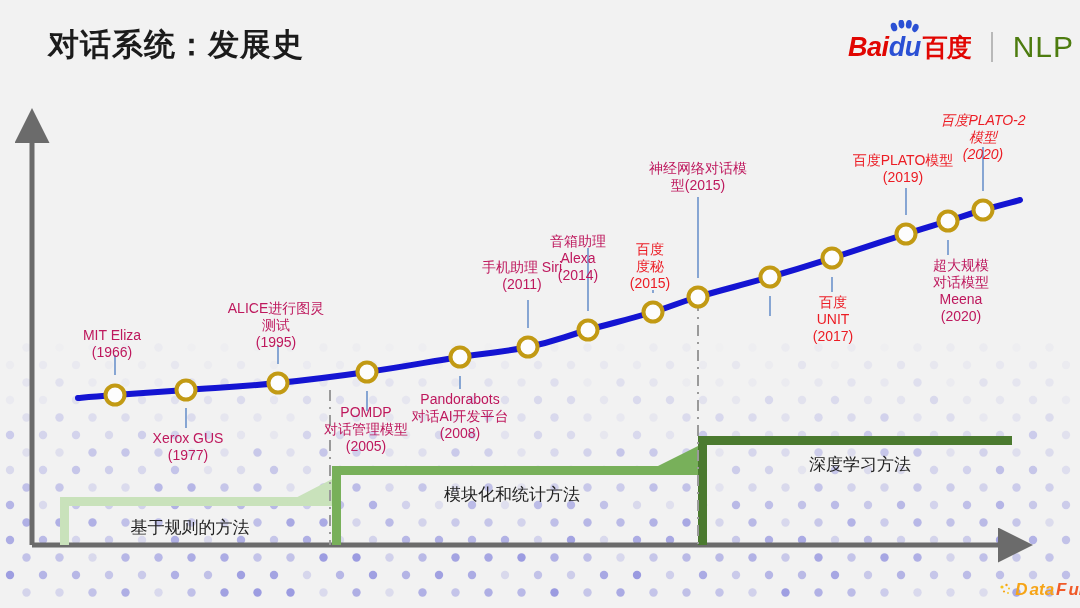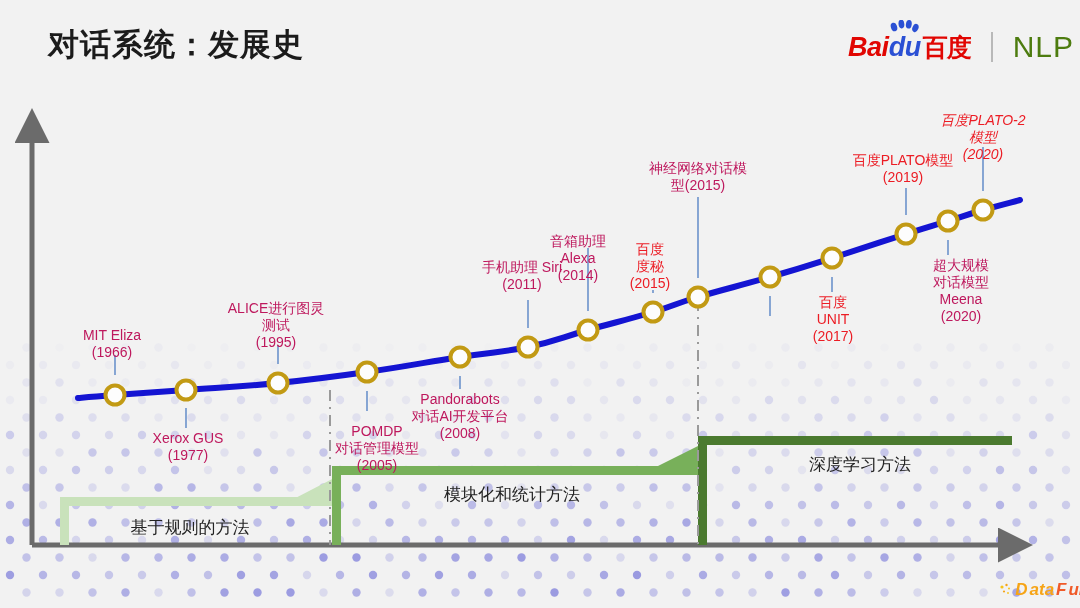--- a/index.html
+++ b/index.html
@@ -670,21 +670,21 @@
       <div class="evt-label" style="left: 112px; top: 327px;">MIT Eliza
 (1966)</div>
       <div class="node" style="left: 186px; top: 390px; border-color: rgb(194, 154, 20); background: rgb(253, 253, 253);"></div>
       <div class="evt-label" style="left: 188px; top: 430px;">Xerox GUS
 (1977)</div>
       <div class="node" style="left: 278px; top: 383px; border-color: rgb(194, 154, 20); background: rgb(253, 253, 253);"></div>
       <div class="evt-label" style="left: 276px; top: 300px;">ALICE进行图灵
 测试
 (1995)</div>
       <div class="node" style="left: 367px; top: 372px; border-color: rgb(194, 154, 20); background: rgb(253, 253, 253);"></div>
-      <div class="evt-label" style="left: 366px; top: 423px; margin-left: 11px;">POMDP
+      <div class="evt-label" style="left: 366px; top: 404px;">POMDP
 对话管理模型
 (2005)</div>
       <div class="node" style="left: 460px; top: 357px; border-color: rgb(194, 154, 20); background: rgb(253, 253, 253);"></div>
       <div class="evt-label" style="left: 460px; top: 391px;">Pandorabots
 对话AI开发平台
 (2008)</div>
       <div class="node" style="left: 528px; top: 347px; border-color: rgb(194, 154, 20); background: rgb(253, 253, 253);"></div>
       <div class="evt-label" style="left: 522px; top: 259px;">手机助理 Siri
 (2011)</div>
       <div class="node" style="left: 588px; top: 330px; border-color: rgb(194, 154, 20); background: rgb(253, 253, 253);"></div>

